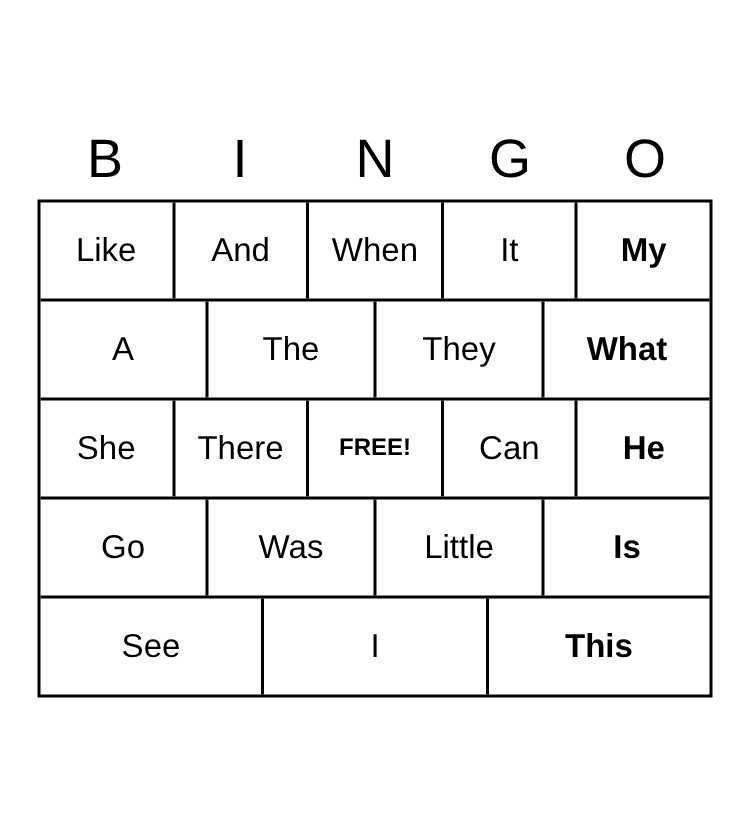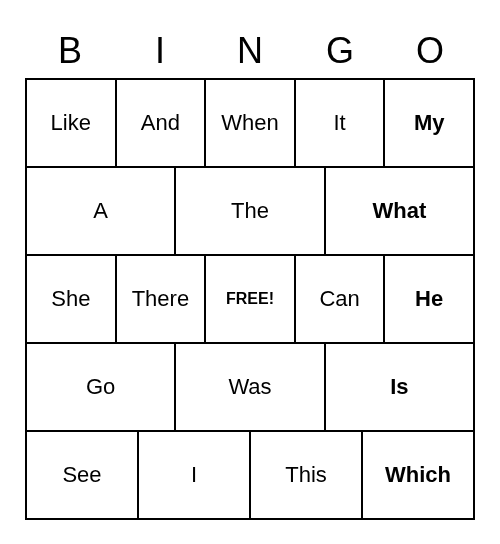--- a/index.html
+++ b/index.html
@@ -46,21 +46,21 @@
       display: flex;
       border-bottom: 2px solid #000;
     }
 
     .bingo-row:last-child {
       border-bottom: none;
     }
 
     .bingo-cell {
       flex: 1;
-      height: 86px;
+      height: 64px;
       border-right: 2px solid #000;
       display: flex;
       align-items: center;
       justify-content: center;
       font-size: 22px;
       text-align: left;
     }
 
     .bingo-cell:last-child {
       border-right: none;
@@ -87,34 +87,35 @@
   <div class="bingo-row">
         <div class="bingo-cell">Like</div>
         <div class="bingo-cell">And</div>
         <div class="bingo-cell">When</div>
         <div class="bingo-cell">It</div>
         <div class="bingo-cell">My</div>
       </div>
       <div class="bingo-row">
         <div class="bingo-cell">A</div>
         <div class="bingo-cell">The</div>
+        <div class="bingo-cell">They</div>
         <div class="bingo-cell">What</div>
       </div>
       <div class="bingo-row">
         <div class="bingo-cell">She</div>
         <div class="bingo-cell">There</div>
         <div class="bingo-cell free-cell">FREE!</div>
         <div class="bingo-cell">Can</div>
         <div class="bingo-cell">He</div>
       </div>
       <div class="bingo-row">
         <div class="bingo-cell">Go</div>
         <div class="bingo-cell">Was</div>
+        <div class="bingo-cell">Little</div>
         <div class="bingo-cell">Is</div>
       </div>
       <div class="bingo-row">
         <div class="bingo-cell">See</div>
         <div class="bingo-cell">I</div>
         <div class="bingo-cell">This</div>
-        <div class="bingo-cell">Which</div>
       </div>
     </div>
 </div>
 
 </body></html>

